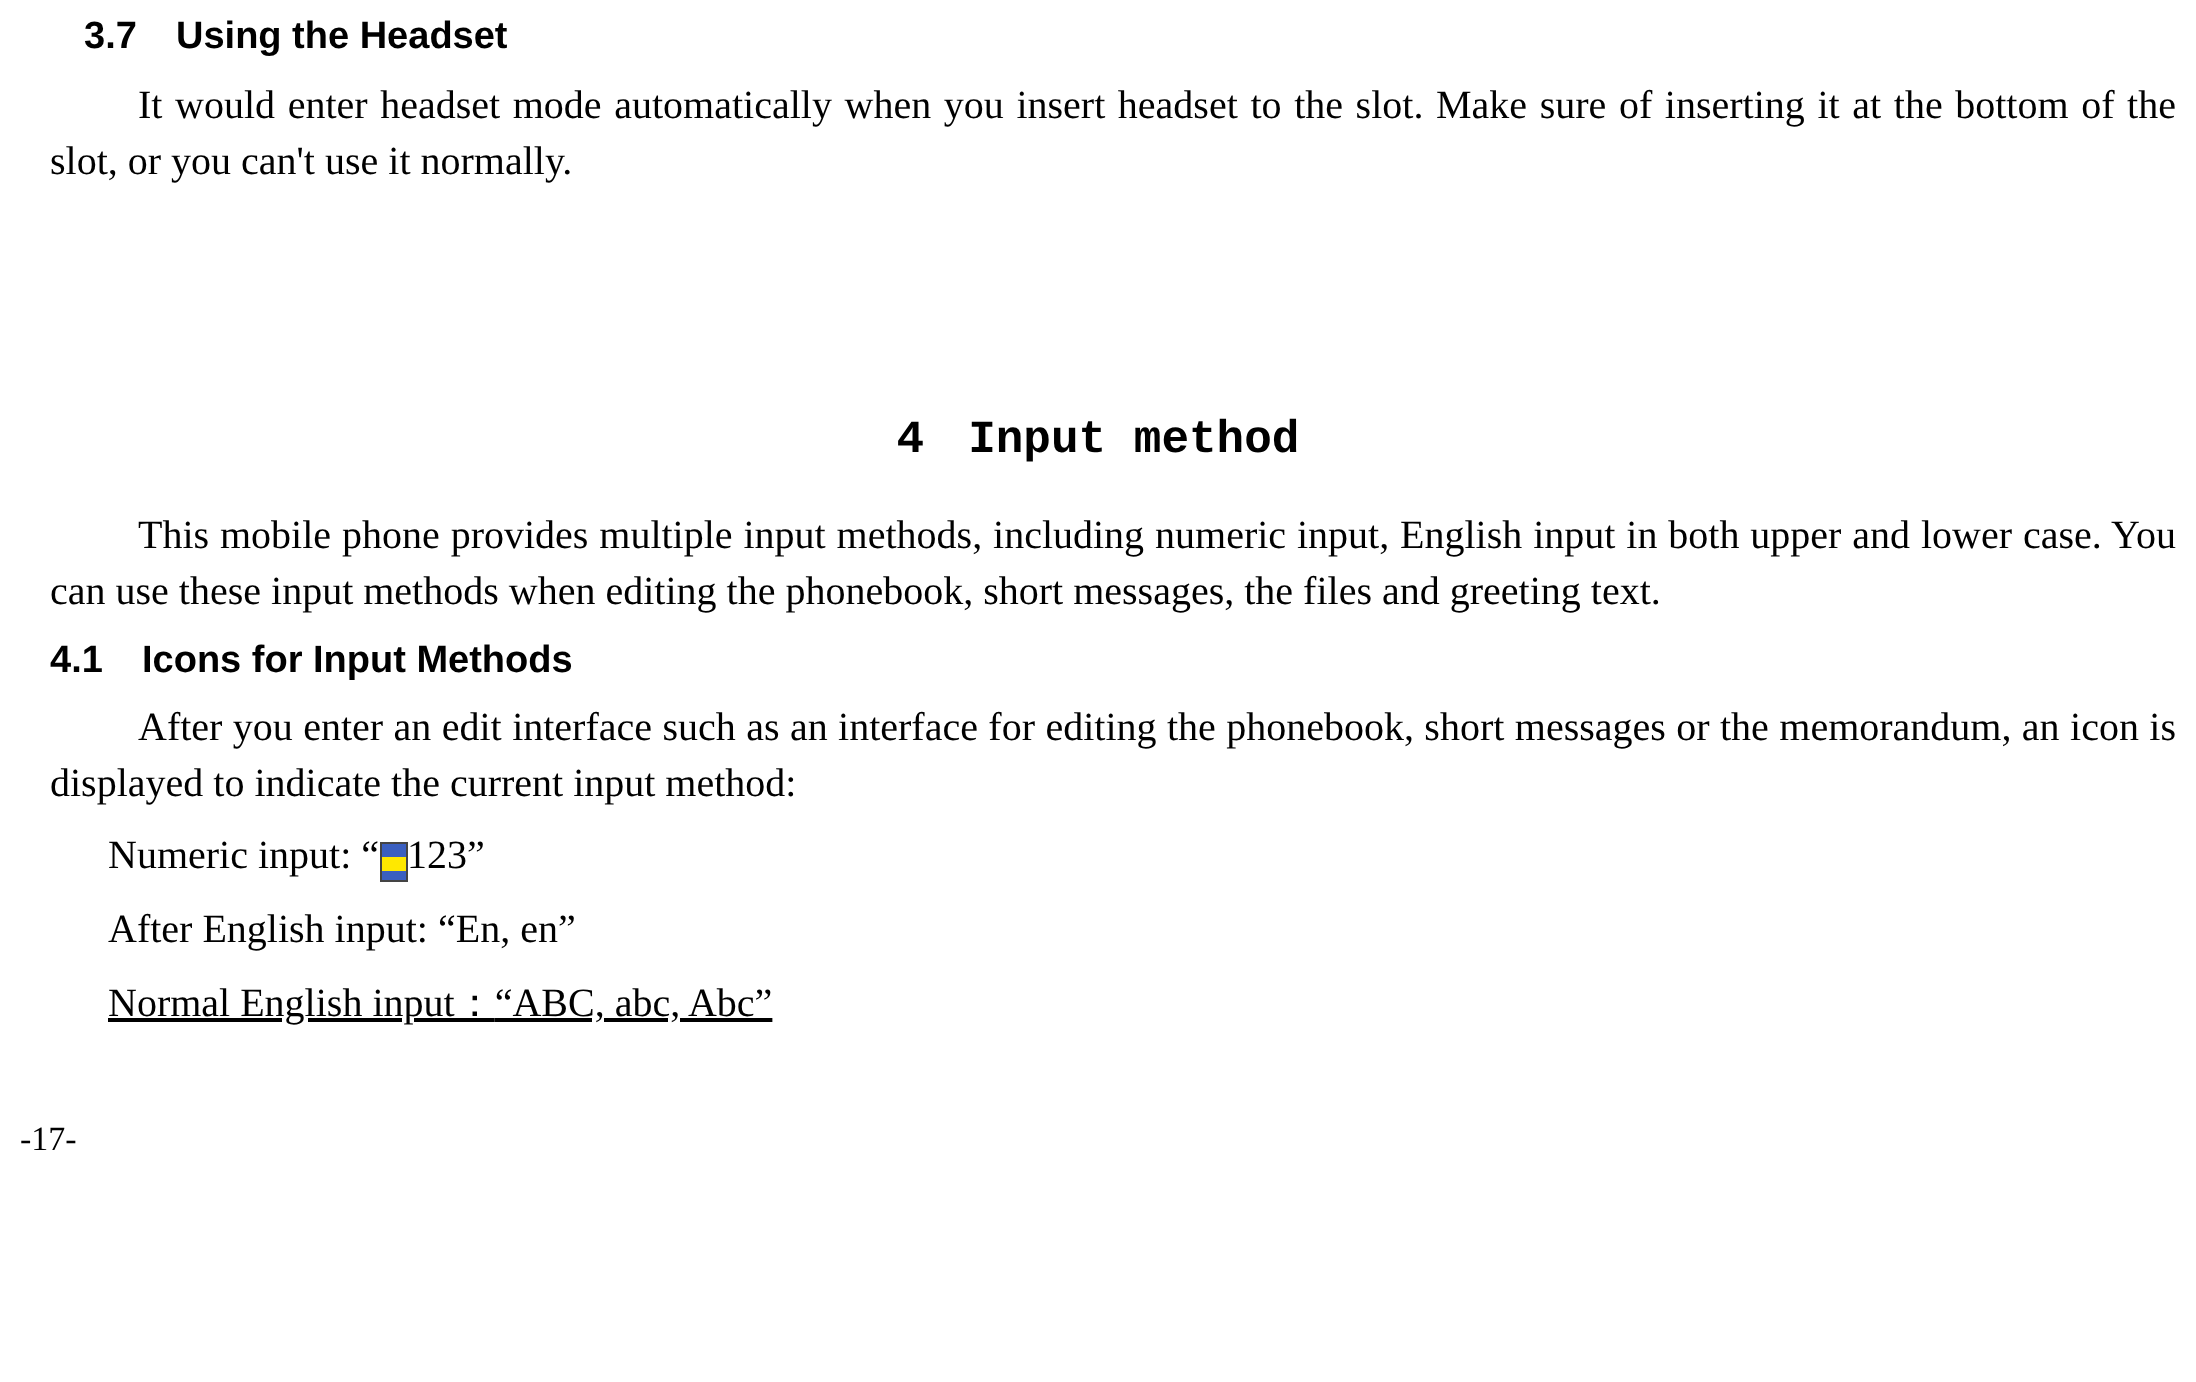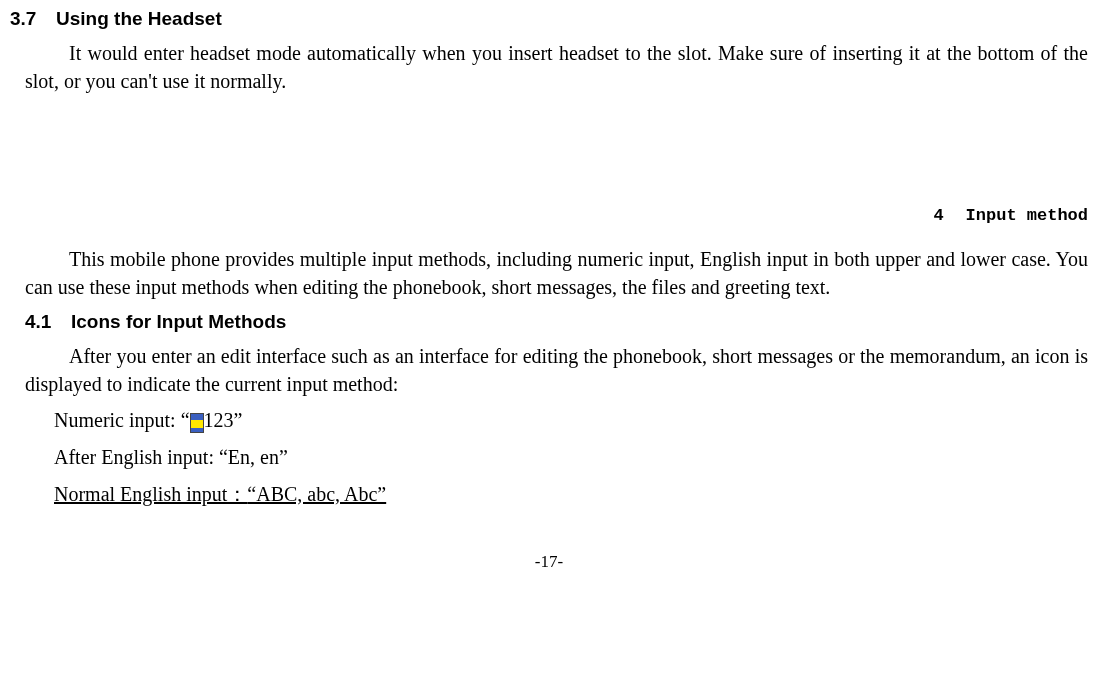--- a/index.html
+++ b/index.html
@@ -13,34 +13,35 @@
     }
     .heading-37 {
       font-family: Arial, Helvetica, sans-serif;
       font-weight: bold;
       font-size: 19px;
       margin: 0 0 6px 0;
     }
     .heading-37 .num {
       display: inline-block;
       width: 46px;
+      margin-left: 32px;
     }
     .body-text {
       text-align: justify;
       margin: 0 0 6px 0;
     }
     .indent {
       text-indent: 44px;
       margin-left: 15px;
     }
     .chapter-heading {
       font-family: "MS Gothic", "Courier New", monospace;
       font-weight: bold;
-      font-size: 17px;
-      text-align: right;
+      font-size: 23px;
+      text-align: center;
       letter-spacing: 0px;
       margin: 109px 0 18px 0;
     }
     .chapter-heading .chnum {
       margin-right: 22px;
     }
     .heading-41 {
       font-family: Arial, Helvetica, sans-serif;
       font-weight: bold;
       font-size: 19px;
@@ -61,21 +62,20 @@
       display: inline-block;
       width: 12px;
       height: 18px;
       background: linear-gradient(to bottom, #3a5fc0 0%, #3a5fc0 35%, #ffe800 35%, #ffe800 75%, #3a5fc0 75%);
       border: 1px solid #444;
       vertical-align: text-bottom;
       position: relative;
       top: 2px;
     }
     .page-number {
-      text-align: center;
       font-size: 17px;
       margin-top: 40px;
     }
     .tight {
       margin-top: 2px;
       text-decoration: underline;
     }
   </style>
 </head>
 <body>

